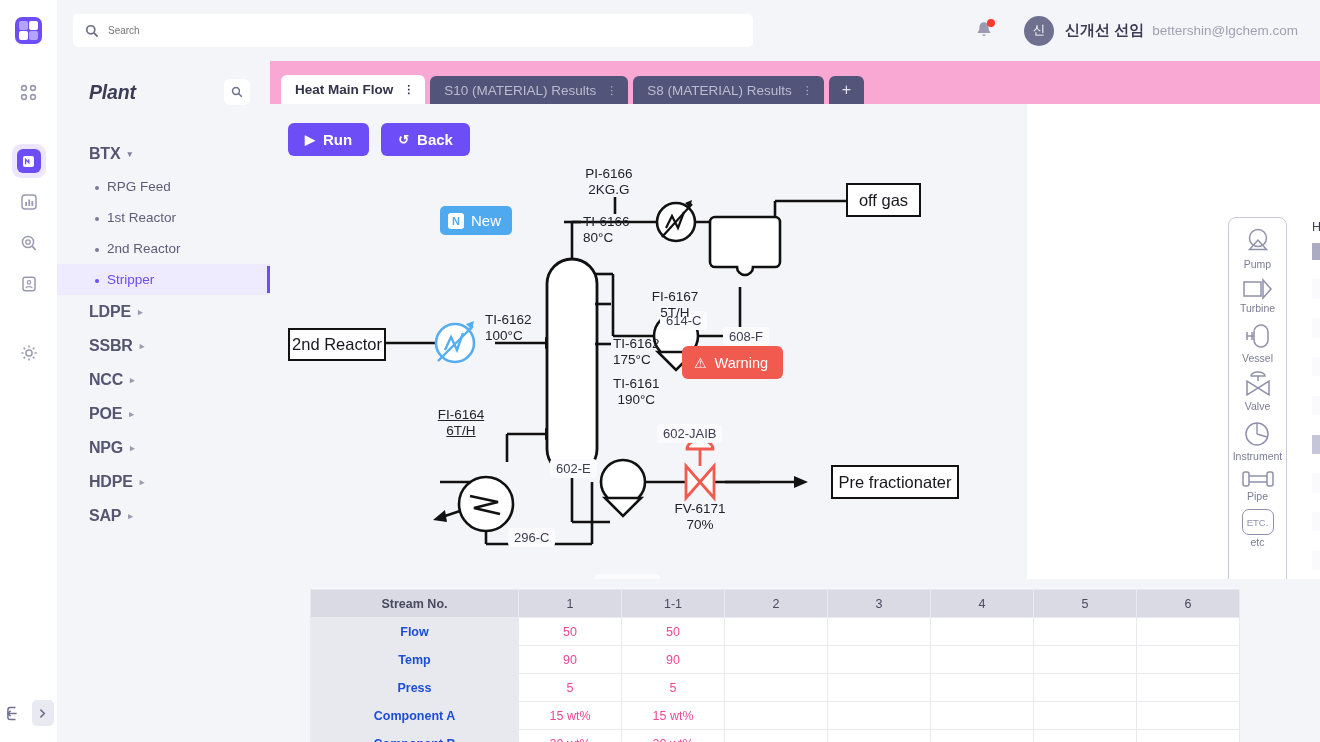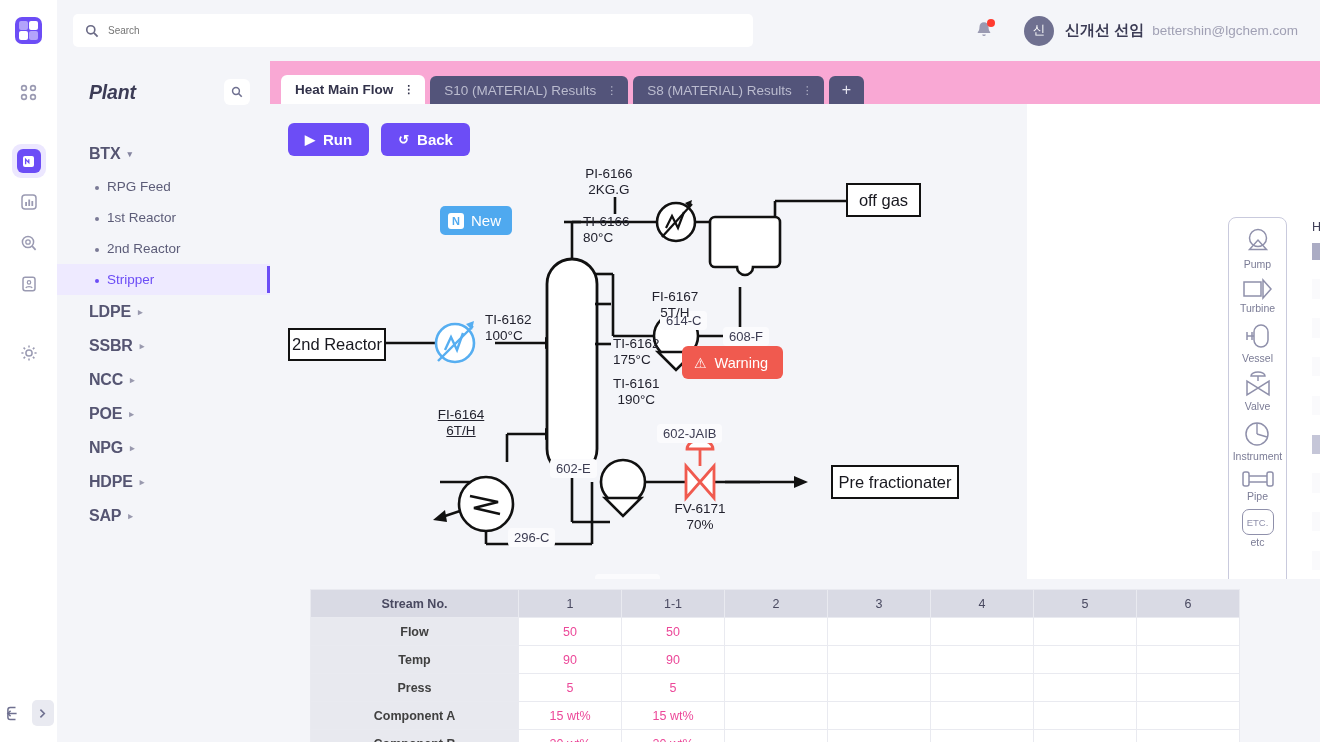--- a/index.html
+++ b/index.html
@@ -168,21 +168,21 @@
   .itab tr.hl td { background:#c5c6d8; color:#3d3d53; font-weight:bold; }
 
   
   .streamwrap { position:absolute; left:0; top:518px; width:1050px; height:224px; background:#f4f5f9; }
   .stream { position:absolute; left:40px; top:10px; border-collapse:collapse; }
   .stream th, .stream td {
     border:1px solid #e9eaf0; height:28px; font-size:12.5px; text-align:center; color:#ec4899;
   }
   .stream th { background:#d9dae4; font-weight:normal; color:#494960; }
   .stream th.rowhdr { background:#d9dae4; font-weight:bold; width:208px; }
-  .stream td.rowhdr { background:#e8e9ef; font-weight:bold; width:208px; color:#404040; }
+  .stream td.rowhdr { background:#e8e9ef; font-weight:bold; width:208px; color:#1d4ed8; }
   .stream td.cell { background:#fff; width:103px; }
 </style>
 </head>
 <body>
 
 <div id="app">
 
   <div class="topbar">
     <div class="logo-wrap">
       <div class="logo">

